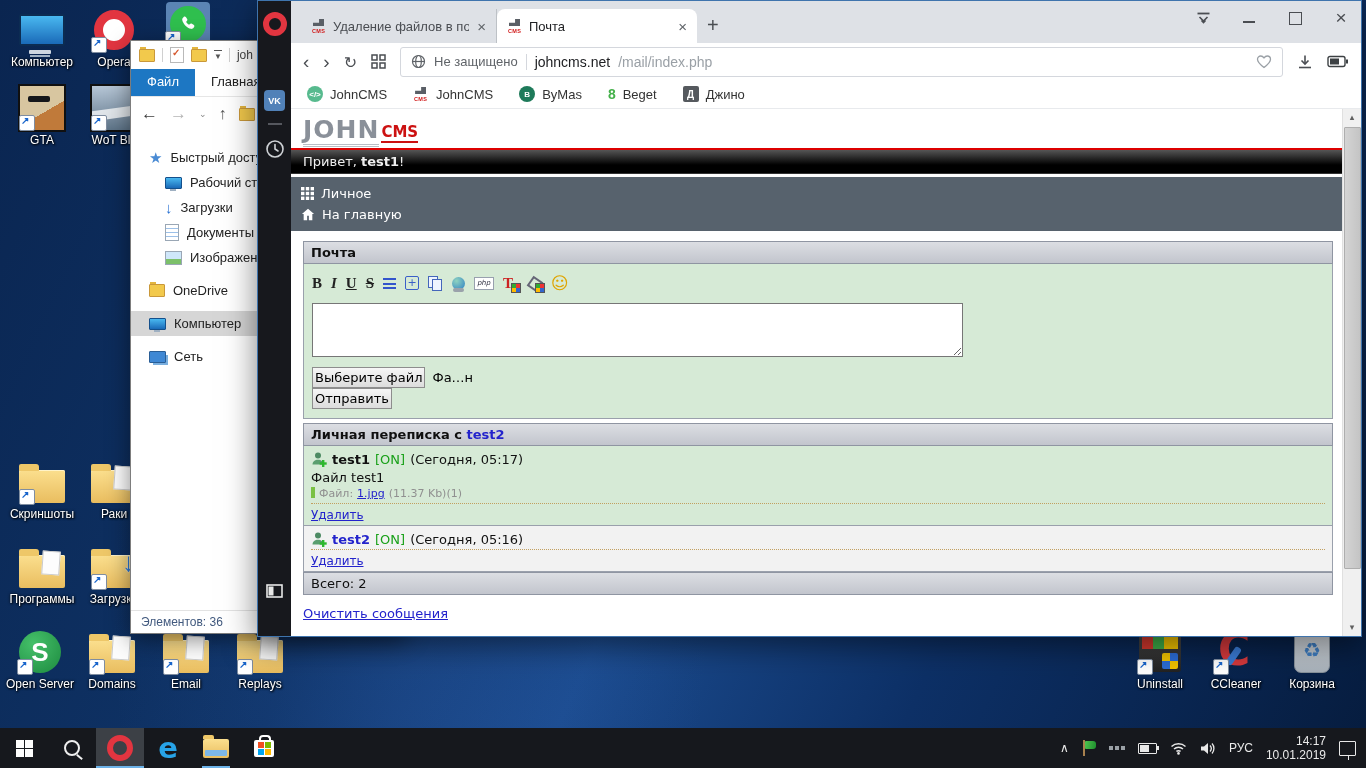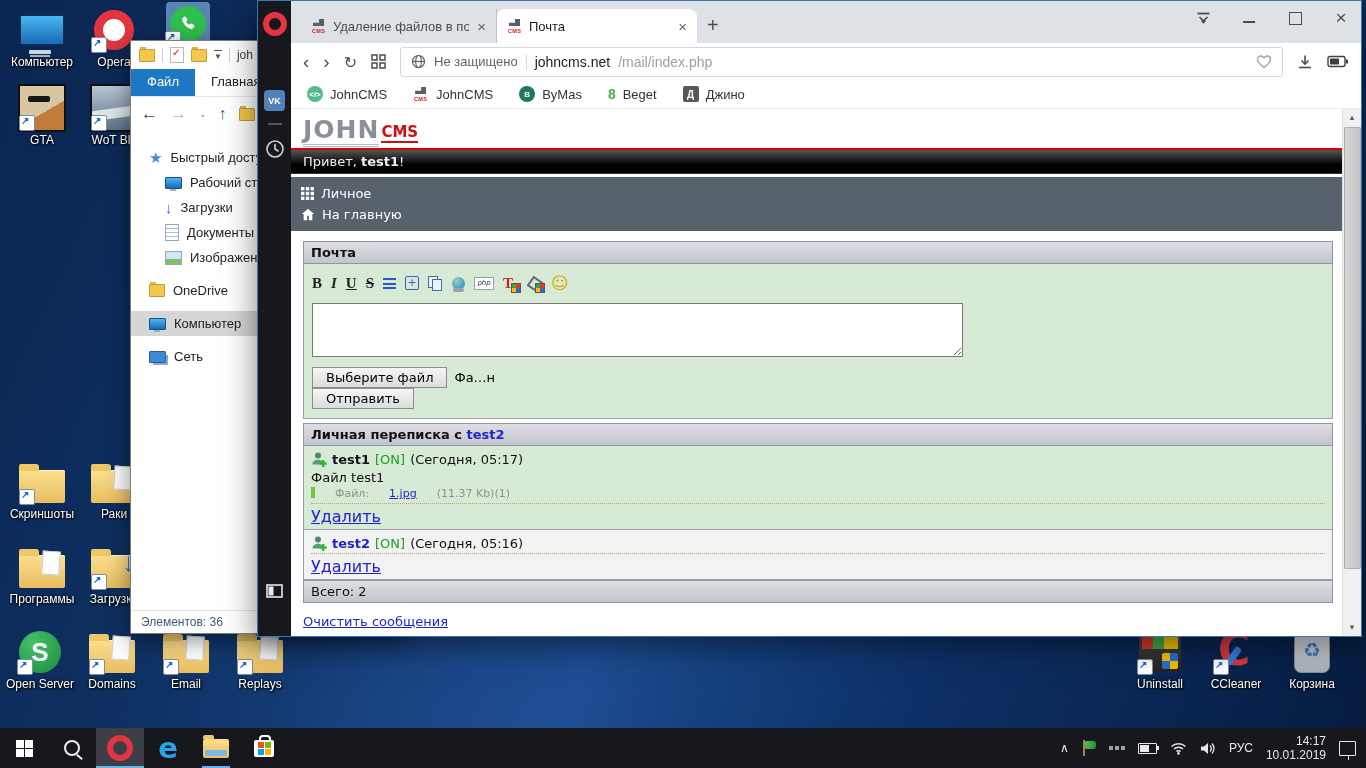--- a/index.html
+++ b/index.html
@@ -138,36 +138,36 @@
   .e-php{width:18px;height:11px;background:#fff;border:1px solid #98a0ae;color:#334;font-size:7px;font-style:italic;text-align:center;line-height:11px}
   .e-php::after{content:"php"}
   .cgrid{position:absolute;right:-3px;bottom:-2px;width:8px;height:8px;background:conic-gradient(#e33 0 25%,#36c 0 50%,#fb0 0 75%,#3a3 0);border:1px solid #555}
   .e-t{position:relative;width:15px;height:15px;font-family:"Liberation Serif",serif;font-weight:bold;color:#c22;font-size:15px;line-height:15px}
   .e-t::before{content:"T"}
   .e-fill{position:relative;width:15px;height:15px}
   .e-fill::before{content:"";position:absolute;left:2px;top:2px;width:8px;height:8px;border:2px solid #667;transform:rotate(35deg)}
   .e-smile{color:#dfa400;font-size:17px;line-height:15px}.e-smile::after{content:"☺"}
   .msgbox{width:645px;height:48px;border:1px solid #767676;background:#fff;resize:both;font-family:"DejaVu Sans",sans-serif;font-size:13px;display:block}
   .filerow{margin-top:10px;display:flex;align-items:center;font-size:13px;color:#000}
-  .btn{font-family:"DejaVu Sans",sans-serif;font-size:13px;color:#000;background:linear-gradient(#f6f6f6,#dcdcdc);border:1px solid #8d8d8d;padding:2px 13px}
+  .btn{font-family:"DejaVu Sans",sans-serif;font-size:13px;color:#000;background:linear-gradient(#f6f6f6,#dcdcdc);border:1px solid #8d8d8d;padding:2px 2px}
   .filelabel{margin-left:7px}
   .sendrow{margin-top:0}
   .thread-bar{margin-top:4px}
   .msg{border:1px solid #9aa0ac;border-top:none;padding:5px 7px 3px;font-size:13px;color:#111}
   .msg.g{background:#d6ead6}.msg.w{background:#f2f2f2}
   .mh{display:flex;align-items:center;gap:5px}
   .uname{font-weight:bold}
   .uname-link{font-weight:bold;color:#2323cc;}
   .on{color:#18a018}
   .mtext{margin:3px 0 2px}
-  .attach{font-size:11px;color:#909090;display:flex;align-items:flex-start;gap:20px;margin:2px 0 3px}
+  .attach{font-size:11px;color:#909090;display:flex;align-items:flex-start;gap:4px;margin:2px 0 3px}
   .abar{width:4px;height:11px;background:#7ac143}
   .afile{color:#2323cc;text-decoration:underline}
   .mdel{border-top:1px dotted #c2a060;padding-top:3px;margin-top:2px}
-  .mdel a,.plink{color:#2323cc;text-decoration:underline;font-size:16px}
+  .mdel a,.plink{color:#2323cc;text-decoration:underline;font-size:12px}
   .links-row{margin:9px 12px;font-size:13px;line-height:19px}
   .links-row a{display:block;color:#2323cc;text-decoration:underline;width:max-content}
   
   .sb{position:absolute;right:0;top:0;bottom:0;width:18px;background:#f0f0f0;border-left:1px solid #e0e0e0}
   .sb-up,.sb-dn{position:absolute;left:0;width:100%;height:17px;color:#606060;font-size:9px;text-align:center;line-height:17px}
   .sb-up{top:0}.sb-up::after{content:"▴"}
   .sb-dn{bottom:0}.sb-dn::after{content:"▾"}
   .sb-thumb{position:absolute;left:1px;top:18px;width:15px;height:440px;background:linear-gradient(90deg,#d4d4d4,#c4c4c4);border:1px solid #aeaeae;border-radius:1px}
   
   .taskbar{position:absolute;left:0;bottom:0;width:1366px;height:40px;background:#16181d;z-index:50;display:flex;align-items:center}

